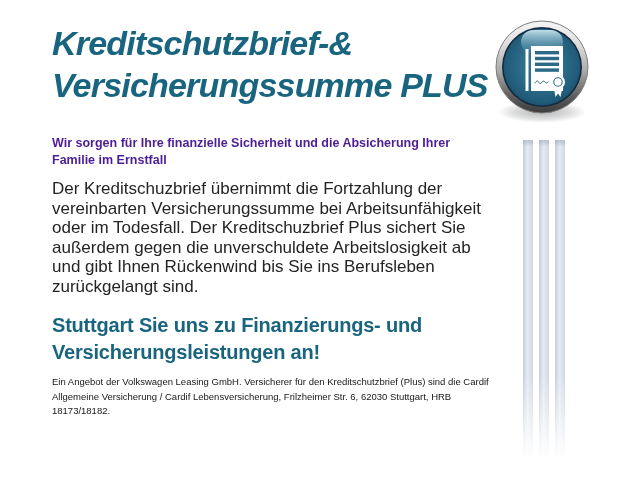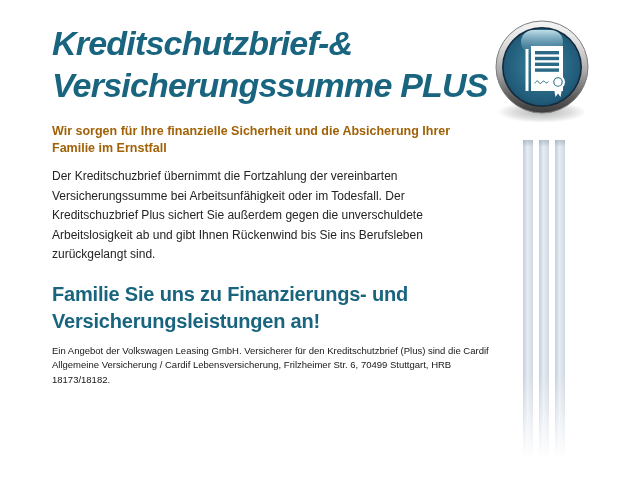--- a/index.html
+++ b/index.html
@@ -23,32 +23,32 @@
     color:#19657f;
     font-size:34px;
     font-weight:bold;
     line-height:42px;
     letter-spacing:-0.8px;
     font-style:italic;
   }
   .main-title span { display:block; }
 
   .subtitle {
-    margin-top:17px;
-    color:#a16207;
+    margin-top:29px;
+    color:#4c1d95;
     font-size:12.5px;
     font-weight:bold;
     line-height:16.5px;
     width:436px;
   }
 
   .body-text {
     margin-top:11px;
     color:#242424;
-    font-size:12px;
+    font-size:17px;
     font-weight:normal;
     line-height:19.5px;
     width:440px;
   }
 
   .cta-heading {
     margin-top:16px;
     color:#19657f;
     font-size:20px;
     font-weight:bold;
@@ -110,23 +110,23 @@
 
   <h1 class="main-title">
     <span>Kreditschutzbrief-&amp;</span>
     <span>Versicherungssumme PLUS</span>
   </h1>
 
   <div class="subtitle">Wir sorgen für Ihre finanzielle Sicherheit und die Absicherung Ihrer Familie im Ernstfall</div>
 
   <div class="body-text">Der Kreditschuzbrief übernimmt die Fortzahlung der vereinbarten Versicherungssumme bei Arbeitsunfähigkeit oder im Todesfall. Der Kreditschuzbrief Plus sichert Sie außerdem gegen die unverschuldete Arbeitslosigkeit ab und gibt Ihnen Rückenwind bis Sie ins Berufsleben zurückgelangt sind.</div>
 
-  <div class="cta-heading">Familie Sie uns zu Finanzierungs- und Versicherungsleistungen an!</div>
+  <div class="cta-heading">Stuttgart Sie uns zu Finanzierungs- und Versicherungsleistungen an!</div>
 
-  <div class="legal-text">Ein Angebot der Volkswagen Leasing GmbH. Versicherer für den Kreditschutzbrief (Plus) sind die Cardif Allgemeine Versicherung / Cardif Lebensversicherung, Frilzheimer Str. 6, 70499 Stuttgart, HRB 18173/18182.</div>
+  <div class="legal-text">Ein Angebot der Volkswagen Leasing GmbH. Versicherer für den Kreditschutzbrief (Plus) sind die Cardif Allgemeine Versicherung / Cardif Lebensversicherung, Frilzheimer Str. 6, 62030 Stuttgart, HRB 18173/18182.</div>
 
 </div>
 
 <div class="badge-shadow"></div>
 
 <div class="badge">
   <svg width="96" height="96" viewBox="0 0 96 96">
     <defs>
       <linearGradient id="g-rim" x1="0" y1="0" x2="0" y2="1">
         <stop offset="0%" stop-color="#f6f6f6"></stop>

